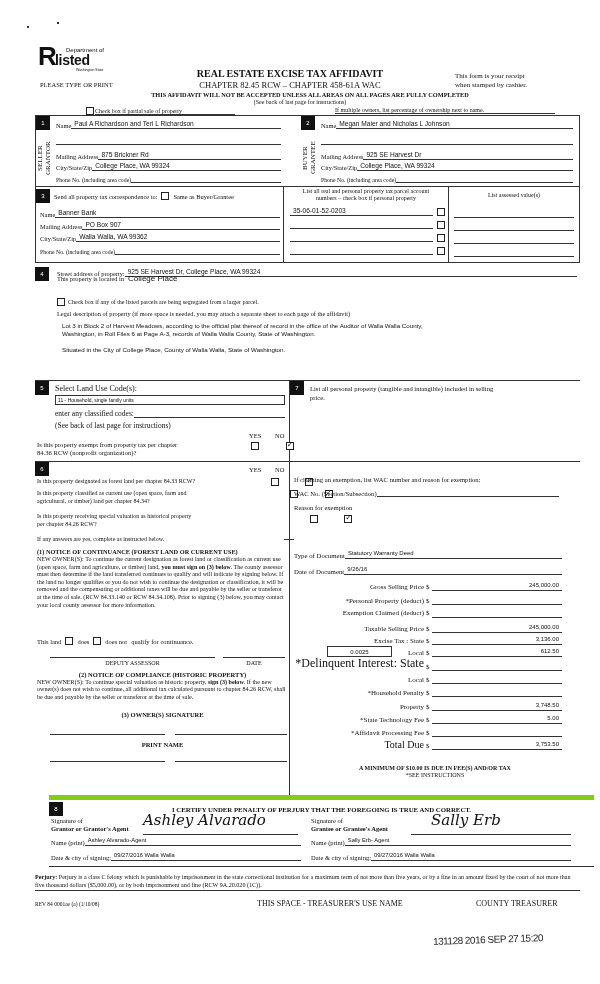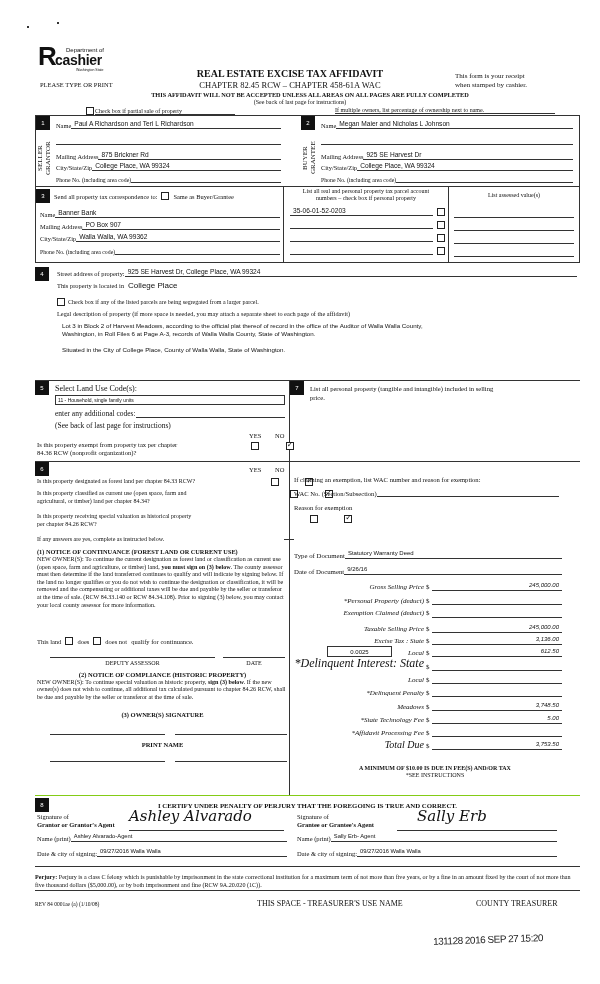--- a/index.html
+++ b/index.html
@@ -10,35 +10,35 @@
   .filled { font-family: "Liberation Sans", sans-serif; font-size: 6.6px; color: #111; }
   .uline { border-bottom: 0.8px solid #333; }
   .box { border: 1px solid #333; }
   .cb { display: inline-block; width: 8px; height: 8px; border: 1px solid #222; background: #fff; vertical-align: middle; position: relative; }
   .cb.checked::after { content: "\2713"; position: absolute; left: 0px; top: -3px; font-size: 8px; font-family: "DejaVu Sans", sans-serif; color: #111; }
   .num { display: inline-block; width: 14px; height: 14px; background: #111; color: #fff; font-size: 6px; text-align: center; line-height: 14px; font-family: "Liberation Sans", sans-serif; }
   .vlabel { writing-mode: vertical-rl; transform: rotate(180deg); font-size: 7px; text-align: center; line-height: 8px; }
   .label { font-size: 6.4px; }
   .bold { font-weight: bold; }
   .center { text-align: center; }
-  .right { text-align: right; font-style: italic; }
+  .right { text-align: right; }
   .row { position: absolute; display: flex; align-items: flex-end; }
   .fill { flex: 1; border-bottom: 0.8px solid #333; height: 9px; padding-left: 3px; }
   .sig { font-family: "DejaVu Serif", serif; font-style: italic; font-size: 15px; color: #111; }
 </style>
 </head>
 <body>
 
 <div class="abs" style="left:27px;top:26px;width:2px;height:2px;background:#333;"></div>
 <div class="abs" style="left:57px;top:22px;width:2px;height:2px;background:#333;"></div>
 
 <div class="abs" style="left:38px;top:43px;width:95px;height:30px;">
   <span class="abs sans" style="left:0;top:-2px;font-size:26px;font-weight:bold;color:#111;">R</span>
   <span class="abs sans" style="left:28px;top:4px;font-size:6px;">Department of</span>
-  <span class="abs sans" style="left:17px;top:9px;font-size:14px;font-weight:bold;letter-spacing:-0.3px;">cashier</span>
+  <span class="abs sans" style="left:17px;top:9px;font-size:14px;font-weight:bold;letter-spacing:-0.3px;">listed</span>
   <span class="abs sans" style="left:38px;top:25px;font-size:3.5px;">Washington State</span>
 </div>
 <div class="abs" style="left:40px;top:81px;font-size:6.5px;">PLEASE TYPE OR PRINT</div>
 <div class="abs bold center" style="left:160px;top:68px;width:260px;font-size:10px;">REAL ESTATE EXCISE TAX AFFIDAVIT</div>
 <div class="abs center" style="left:160px;top:80px;width:260px;font-size:8.5px;">CHAPTER 82.45 RCW – CHAPTER 458-61A WAC</div>
 <div class="abs" style="left:455px;top:72px;font-size:7px;">This form is your receipt</div>
 <div class="abs" style="left:455px;top:81px;font-size:7px;">when stamped by cashier.</div>
 <div class="abs bold center" style="left:40px;top:91px;width:540px;font-size:6.3px;">THIS AFFIDAVIT WILL NOT BE ACCEPTED UNLESS ALL AREAS ON ALL PAGES ARE FULLY COMPLETED</div>
 <div class="abs center" style="left:200px;top:99px;width:200px;font-size:6px;">(See back of last page for instructions)</div>
 <div class="abs" style="left:86px;top:107px;display:flex;align-items:center;gap:1px;">
@@ -159,21 +159,21 @@
     <div class="abs fill filled" style="left:5px;top:61px;width:120px;"></div>
   </div>
 </div>
 
 <div class="abs" style="left:35px;top:265px;width:545px;height:105px;">
   <span class="abs num" style="left:0;top:2px;">4</span>
   <div class="row" style="left:22px;top:3px;width:520px;">
     <span class="label">Street address of property:</span>
     <span class="fill filled">925 SE Harvest Dr, College Place, WA 99324</span>
   </div>
-  <div class="abs" style="left:22px;top:16px;display:flex;align-items:baseline;gap:4px;">
+  <div class="abs" style="left:22px;top:9px;display:flex;align-items:baseline;gap:4px;">
     <span class="label">This property is located in</span>
     <span class="sans" style="font-size:8px;">College Place</span>
   </div>
   <div class="abs" style="left:22px;top:33px;display:flex;align-items:center;gap:3px;">
     <span class="cb"></span>
     <span class="label" style="font-size:6px;">Check box if any of the listed parcels are being segregated from a larger parcel.</span>
   </div>
   <div class="abs label" style="left:22px;top:45px;font-size:6.3px;">Legal description of property (if more space is needed, you may attach a separate sheet to each page of the affidavit)</div>
   <div class="abs filled" style="left:27px;top:57px;width:500px;font-size:6.2px;line-height:8px;">
     <div>Lot 3 in Block 2 of Harvest Meadows, according to the official plat thereof of record in the office of the Auditor of Walla Walla County,</div>
@@ -181,21 +181,21 @@
     <div style="margin-top:8px;">Situated in the City of College Place, County of Walla Walla, State of Washington.</div>
   </div>
 </div>
 
 <div class="abs" style="left:35px;top:380px;width:255px;height:415px;border-top:1px solid #333;border-right:1px solid #333;">
   
   <span class="abs num" style="left:0;top:0;">5</span>
   <div class="abs" style="left:20px;top:3px;font-size:8px;">Select Land Use Code(s):</div>
   <div class="abs box sans" style="left:20px;top:14px;width:230px;height:10px;font-size:5px;padding-left:2px;line-height:9px;">11 - Household, single family units</div>
   <div class="row" style="left:20px;top:28px;width:230px;">
-    <span style="font-size:7.5px;">enter any additional codes:</span>
+    <span style="font-size:7.5px;">enter any classified codes:</span>
     <span class="fill filled"></span>
   </div>
   <div class="abs" style="left:20px;top:40px;font-size:7.5px;">(See back of last page for instructions)</div>
   <div class="abs" style="left:214px;top:51px;font-size:6.5px;">YES</div>
   <div class="abs" style="left:240px;top:51px;font-size:6.5px;">NO</div>
   <div class="abs" style="left:2px;top:60px;font-size:6.6px;line-height:8px;width:200px;">
     <div>Is this property exempt from property tax per chapter</div>
     <div>84.36 RCW (nonprofit organization)?</div>
   </div>
   <span class="abs cb" style="left:216px;top:61px;"></span>
@@ -318,26 +318,26 @@
       <span class="right" style="width:130px;font-size:12px;">*Delinquent Interest: State</span>
       <span style="width:8px;font-size:7px;padding-left:2px;">$</span>
       <span class="fill filled right" style="padding-right:3px;font-size:6px;"></span>
     </div>
     <div class="abs" style="left:0;top:93px;width:268px;display:flex;align-items:flex-end;height:12px;">
       <span class="right" style="width:130px;font-size:7px;">Local</span>
       <span style="width:8px;font-size:7px;padding-left:2px;">$</span>
       <span class="fill filled right" style="padding-right:3px;font-size:6px;"></span>
     </div>
     <div class="abs" style="left:0;top:106px;width:268px;display:flex;align-items:flex-end;height:12px;">
-      <span class="right" style="width:130px;font-size:7px;">*Delinquent Penalty</span>
+      <span class="right" style="width:130px;font-size:7px;">*Household Penalty</span>
       <span style="width:8px;font-size:7px;padding-left:2px;">$</span>
       <span class="fill filled right" style="padding-right:3px;font-size:6px;"></span>
     </div>
     <div class="abs" style="left:0;top:120px;width:268px;display:flex;align-items:flex-end;height:12px;">
-      <span class="right" style="width:130px;font-size:7px;">Meadows</span>
+      <span class="right" style="width:130px;font-size:7px;">Property</span>
       <span style="width:8px;font-size:7px;padding-left:2px;">$</span>
       <span class="fill filled right" style="padding-right:3px;font-size:6px;">3,748.50</span>
     </div>
     <div class="abs" style="left:0;top:133px;width:268px;display:flex;align-items:flex-end;height:12px;">
       <span class="right" style="width:130px;font-size:7px;">*State Technology Fee</span>
       <span style="width:8px;font-size:7px;padding-left:2px;">$</span>
       <span class="fill filled right" style="padding-right:3px;font-size:6px;">5.00</span>
     </div>
     <div class="abs" style="left:0;top:146px;width:268px;display:flex;align-items:flex-end;height:12px;">
       <span class="right" style="width:130px;font-size:7px;">*Affidavit Processing Fee</span>
@@ -347,21 +347,21 @@
     <div class="abs" style="left:0;top:159px;width:268px;display:flex;align-items:flex-end;height:12px;">
       <span class="right" style="width:130px;font-size:10px;">Total Due</span>
       <span style="width:8px;font-size:7px;padding-left:2px;">$</span>
       <span class="fill filled right" style="padding-right:3px;font-size:6px;">3,753.50</span>
     </div>
   </div>
   <div class="abs bold center" style="left:0;top:384px;width:290px;font-size:6px;">A MINIMUM OF $10.00 IS DUE IN FEE(S) AND/OR TAX</div>
   <div class="abs center" style="left:0;top:391px;width:290px;font-size:6px;">*SEE INSTRUCTIONS</div>
 </div>
 
-<div class="abs" style="left:35px;top:795px;width:545px;height:72px;border-top:1px solid #84cc16;border-bottom:1px solid #333;">
+<div class="abs" style="left:49px;top:795px;width:545px;height:72px;border-top:5px solid #84cc16;border-bottom:1px solid #333;">
   <span class="abs num" style="left:0;top:2px;">8</span>
   <div class="abs bold center" style="left:0;top:6px;width:545px;font-size:6.8px;">I CERTIFY UNDER PENALTY OF PERJURY THAT THE FOREGOING IS TRUE AND CORRECT.</div>
 
   <div class="abs" style="left:2px;top:17px;width:250px;">
     <div style="font-size:6.5px;line-height:7.5px;">
       <div>Signature of</div>
       <div class="bold">Grantor or Grantor's Agent</div>
     </div>
     <div class="abs sig" style="left:92px;top:-6px;width:155px;height:24px;border-bottom:0.8px solid #333;">Ashley Alvarado</div>
     <div class="row" style="left:0;top:20px;width:250px;">

